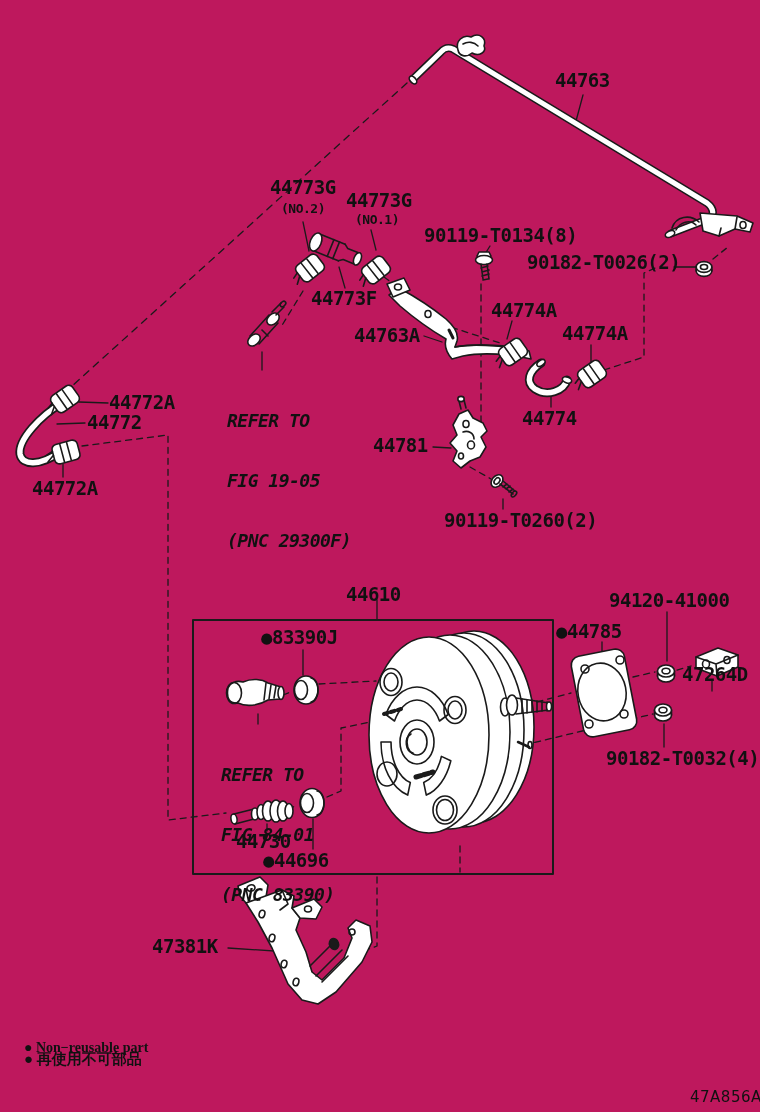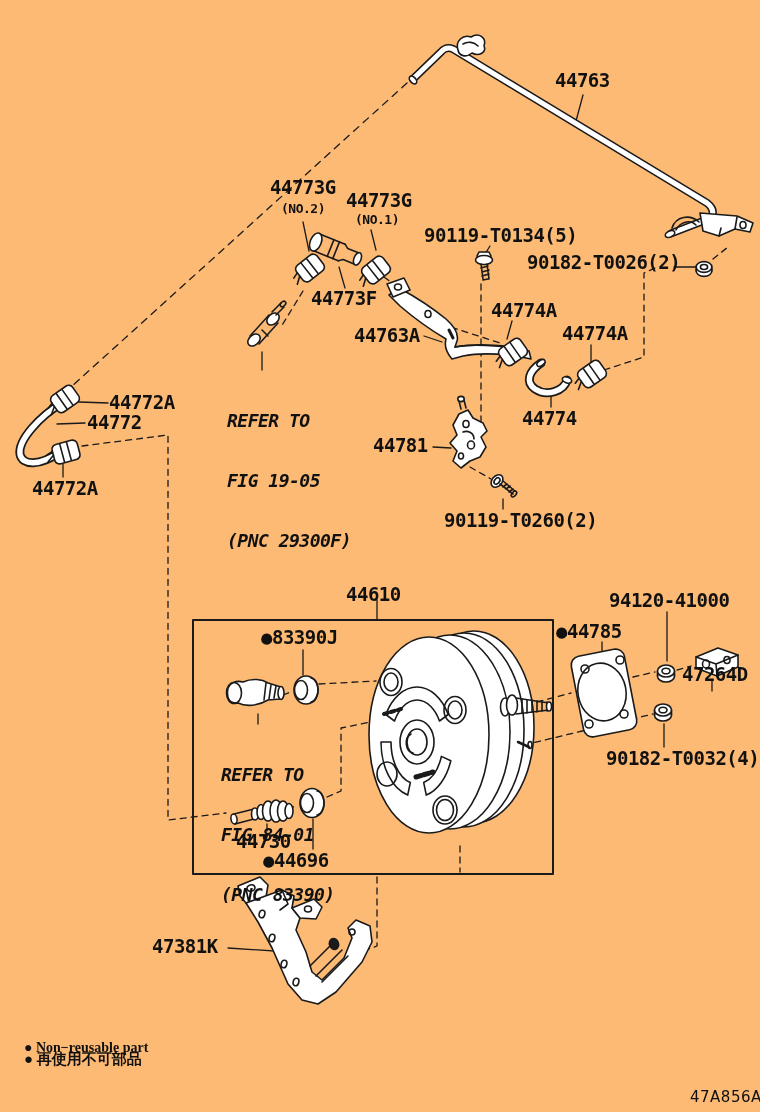--- a/index.html
+++ b/index.html
@@ -1,16 +1,16 @@
 <!DOCTYPE html>
 <html><head>
 <meta charset="utf-8">
 <style>
   html,body{margin:0;padding:0;background:#ffffff;}
-  .stage{position:relative;width:760px;height:1112px;background:#fdba74;overflow:hidden;
+  .stage{position:relative;width:760px;height:1112px;background:#be185d;overflow:hidden;
          font-family:"DejaVu Sans Mono","Liberation Mono",monospace;color:#111;}
   .stage svg{position:absolute;left:0;top:0;}
   .lbl{position:absolute;white-space:pre;font-weight:700;font-size:19px;letter-spacing:-0.5px;line-height:21px;color:#111;}
   .sm{font-size:13px;letter-spacing:-0.5px;line-height:14px;}
   .note{position:absolute;font-weight:700;font-size:18px;letter-spacing:-0.5px;line-height:20px;white-space:pre;font-style:italic;}
   .legend{position:absolute;font-weight:700;font-size:14px;letter-spacing:0;line-height:16px;
           font-family:Liberation Serif, serif;}
   .cjk{font-size:15px;}
   .code{position:absolute;font-weight:400;font-size:15px;letter-spacing:0.5px;
         font-family:"DejaVu Sans","Liberation Sans",sans-serif;}
@@ -305,21 +305,21 @@
     <ellipse cx="334" cy="944" rx="4.5" ry="5.5" transform="rotate(-20 334 944)" fill="#1a1a1a"></ellipse>
     <ellipse cx="352" cy="932" rx="3" ry="3"></ellipse>
   </g>
 </svg>
 
 <div class="lbl" style="left:555px;top:70px">44763</div>
 <div class="lbl" style="left:270px;top:177px">44773G</div>
 <div class="lbl sm" style="left:281px;top:202px">(NO.2)</div>
 <div class="lbl" style="left:346px;top:190px">44773G</div>
 <div class="lbl sm" style="left:355px;top:213px">(NO.1)</div>
-<div class="lbl" style="left:424px;top:225px">90119-T0134(5)</div>
+<div class="lbl" style="left:424px;top:225px">90119-T0134(8)</div>
 <div class="lbl" style="left:527px;top:252px">90182-T0026(2)</div>
 <div class="lbl" style="left:311px;top:288px">44773F</div>
 <div class="lbl" style="left:354px;top:325px">44763A</div>
 <div class="lbl" style="left:491px;top:300px">44774A</div>
 <div class="lbl" style="left:562px;top:323px">44774A</div>
 <div class="lbl" style="left:522px;top:408px">44774</div>
 
 <div class="note" style="left:227px;top:371px">
   <div>REFER TO</div>
   <div>FIG 19-05</div>

